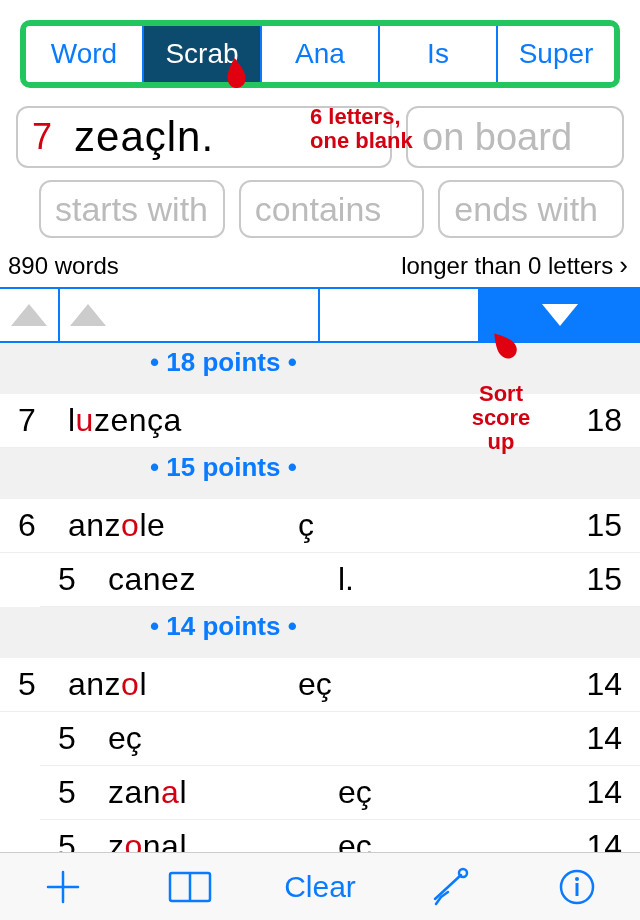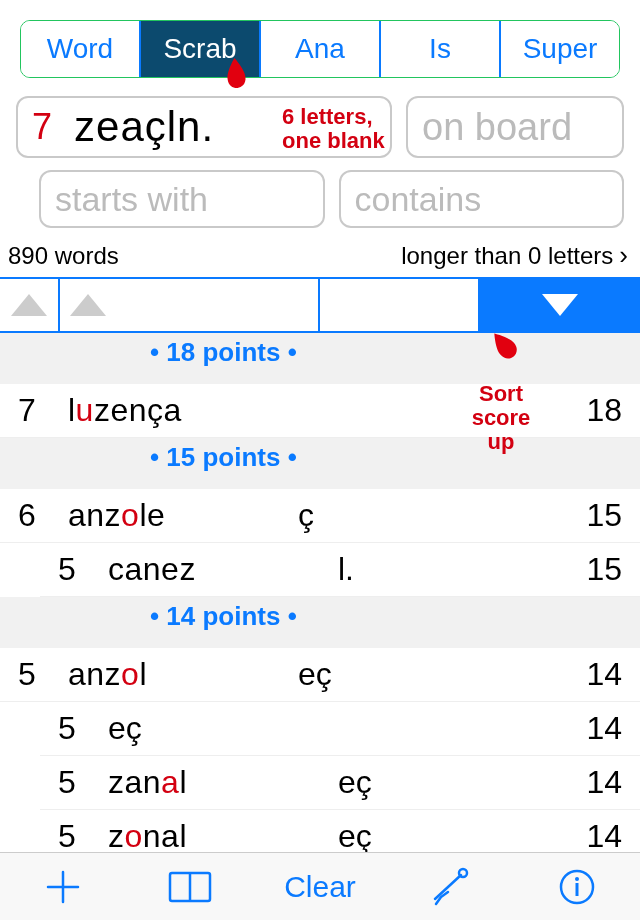--- a/index.html
+++ b/index.html
@@ -1,20 +1,20 @@
 <!DOCTYPE html>
 <html><head>
 <meta charset="utf-8">
 <style>
   * { box-sizing: border-box; margin: 0; padding: 0; }
   html, body { width: 640px; height: 920px; font-family: -apple-system, "Helvetica Neue", Arial, sans-serif; background:#fff; color:#000; overflow:hidden; }
   .app { width:640px; height:920px; display:flex; flex-direction:column; position:relative; }
 
   
-  .segtabs { display:flex; margin:20px 20px 18px 20px; border:1px solid #22c55e; border-radius:10px; overflow:hidden; }
+  .segtabs { display:flex; margin:20px 20px 18px 20px; border:6px solid #22c55e; border-radius:10px; overflow:hidden; }
   .segtabs .seg { flex:1; text-align:center; font-size:28px; padding:12px 0; color:#0a7aff; background:#fff; border-right:2px solid #0a7aff; cursor:pointer; }
   .segtabs .seg:last-child { border-right:none; }
   .segtabs .seg.active { background:#0c4a6e; color:#fff; }
 
   
   .inputs { padding:0 16px; display:flex; flex-direction:column; gap:12px; }
   .row1 { display:flex; gap:14px; }
   .field { border:2px solid #c9c9c9; border-radius:12px; padding:6px 14px; font-size:38px; color:#bbb; background:#fff; }
   .rack { flex:1; display:flex; align-items:center; height:62px; }
   .rack .count { color:#d30011; font-size:36px; margin-right:22px; }
@@ -80,20 +80,21 @@
     <div class="row1">
       <div class="field rack">
         <span class="count">7</span>
         <span class="letters">zeaçln.</span>
       </div>
       <div class="field board">on board</div>
     </div>
     <div class="row2">
       <div class="field">starts with</div>
       <div class="field">contains</div>
+      <div class="field">ends with</div>
     </div>
   </div>
 
   <div class="listheader">
     <span>890 words</span>
     <span class="right">
       <span>longer than 0 letters</span>
       <span class="chev">›</span>
     </span>
   </div>
@@ -181,21 +182,21 @@
     </div>
     <div class="tb">
       <svg width="38" height="38" viewBox="0 0 38 38">
           <circle cx="19" cy="19" r="16" stroke="#0a7aff" stroke-width="2.5" fill="none"></circle>
           <circle cx="19" cy="11" r="2" fill="#0a7aff"></circle>
           <rect x="17.5" y="15" width="3" height="13" fill="#0a7aff"></rect>
         </svg>
     </div>
   </div>
 
-  <div class="ann rack" style="white-space:pre;">6 letters,
+  <div class="ann rack" style="white-space:pre;margin-left:28px;">6 letters,
 one blank</div>
   <div class="ann sort" style="white-space:pre;">Sort
 score
 up</div>
   <div class="pointer p1">
     <svg viewBox="0 0 28 34">
         <path d="M14 2 C14 2 5 14 5 22 C5 29 10 32 14 32 C18 32 23 29 23 22 C23 14 14 2 14 2 Z" fill="#e1000f"></path>
       </svg>
   </div>
   <div class="pointer p2">

